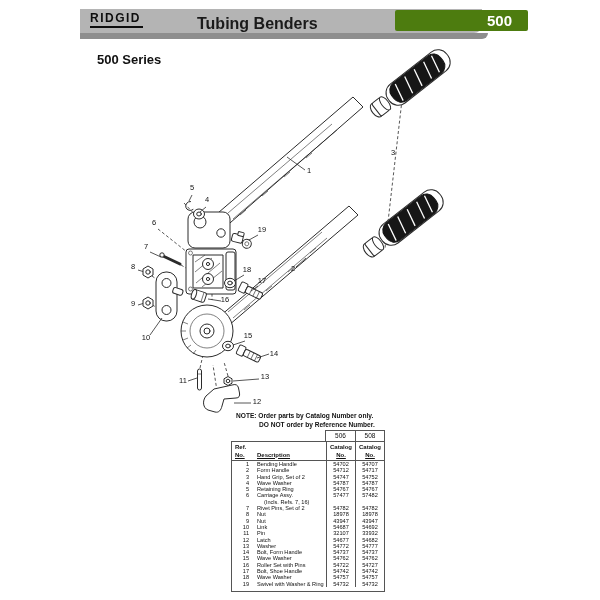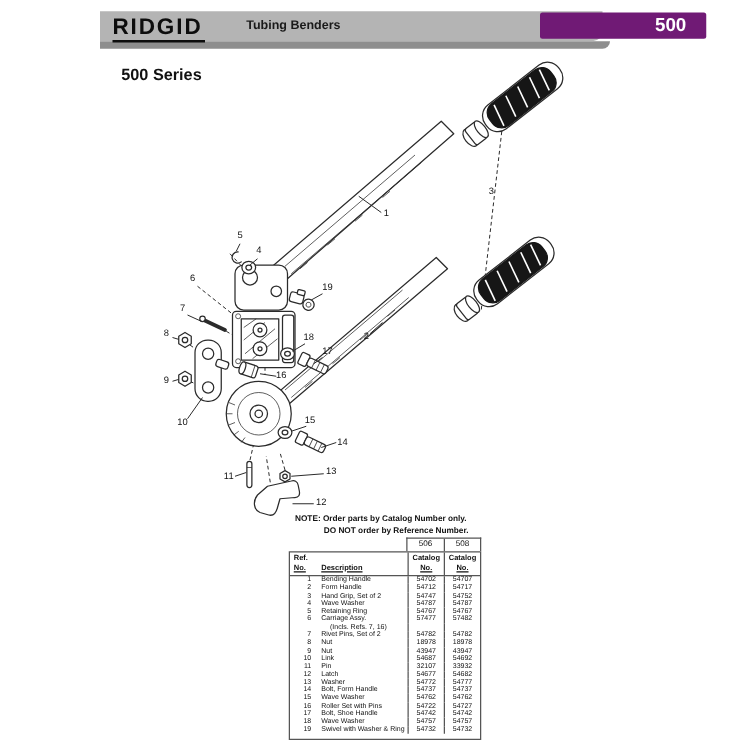--- a/index.html
+++ b/index.html
@@ -4,28 +4,28 @@
 <style>
   * { box-sizing: border-box; margin: 0; padding: 0; }
   html,body { width:600px; height:600px; background:#fff; font-family:"Liberation Sans",sans-serif; }
   .page { position:relative; width:600px; height:600px; background:#ffffff; overflow:hidden; }
 
   
   .hdr-bar { position:absolute; left:80px; top:9px; width:402px; height:24px;
              background:#b4b4b4; border-radius:0 0 8px 0; }
   .hdr-shadow { position:absolute; left:80px; top:33px; width:408px; height:6px;
                 background:#8e8e8e; border-radius:0 0 14px 0; }
-  .brand { position:absolute; left:90px; top:12px; font-size:18px; font-weight:bold;
+  .brand { position:absolute; left:90px; top:12px; font-size:12px; font-weight:bold;
            letter-spacing:1.5px; color:#0d0d0d; border-bottom:2.5px solid #0d0d0d;
            line-height:1.05; padding:0 2px 1px 0; }
-  .product { position:absolute; left:197px; top:15px; font-size:10px; font-weight:bold; color:#1a1a1a; }
+  .product { position:absolute; left:197px; top:15px; font-size:16px; font-weight:bold; color:#1a1a1a; }
   .model-badge { position:absolute; left:395px; top:10px; width:133px; height:21px;
-                 background:#701a75; color:#fff; font-weight:bold; font-size:15px;
+                 background:#4d7c0f; color:#fff; font-weight:bold; font-size:15px;
                  display:flex; align-items:center; justify-content:flex-end;
-                 padding-right:16px; border-radius:2px;margin-left:37px; }
+                 padding-right:16px; border-radius:2px; }
   .series { position:absolute; left:97px; top:52px; font-size:13px; font-weight:bold; color:#111; }
 
   
   svg.diagram { position:absolute; left:0; top:0; width:600px; height:600px; }
   .ln  { fill:none; stroke:#2b2b2b; stroke-width:1; stroke-linecap:round; stroke-linejoin:round; }
   .fw  { fill:#ffffff; stroke:#2b2b2b; stroke-width:1; stroke-linejoin:round; }
   .dk  { fill:#161616; stroke:#161616; }
   .thin{ fill:none; stroke:#2b2b2b; stroke-width:0.6; }
   .dash{ fill:none; stroke:#2b2b2b; stroke-width:0.8; stroke-dasharray:3 2.2; }
   .leader { stroke:#2b2b2b; stroke-width:0.8; fill:none; }

